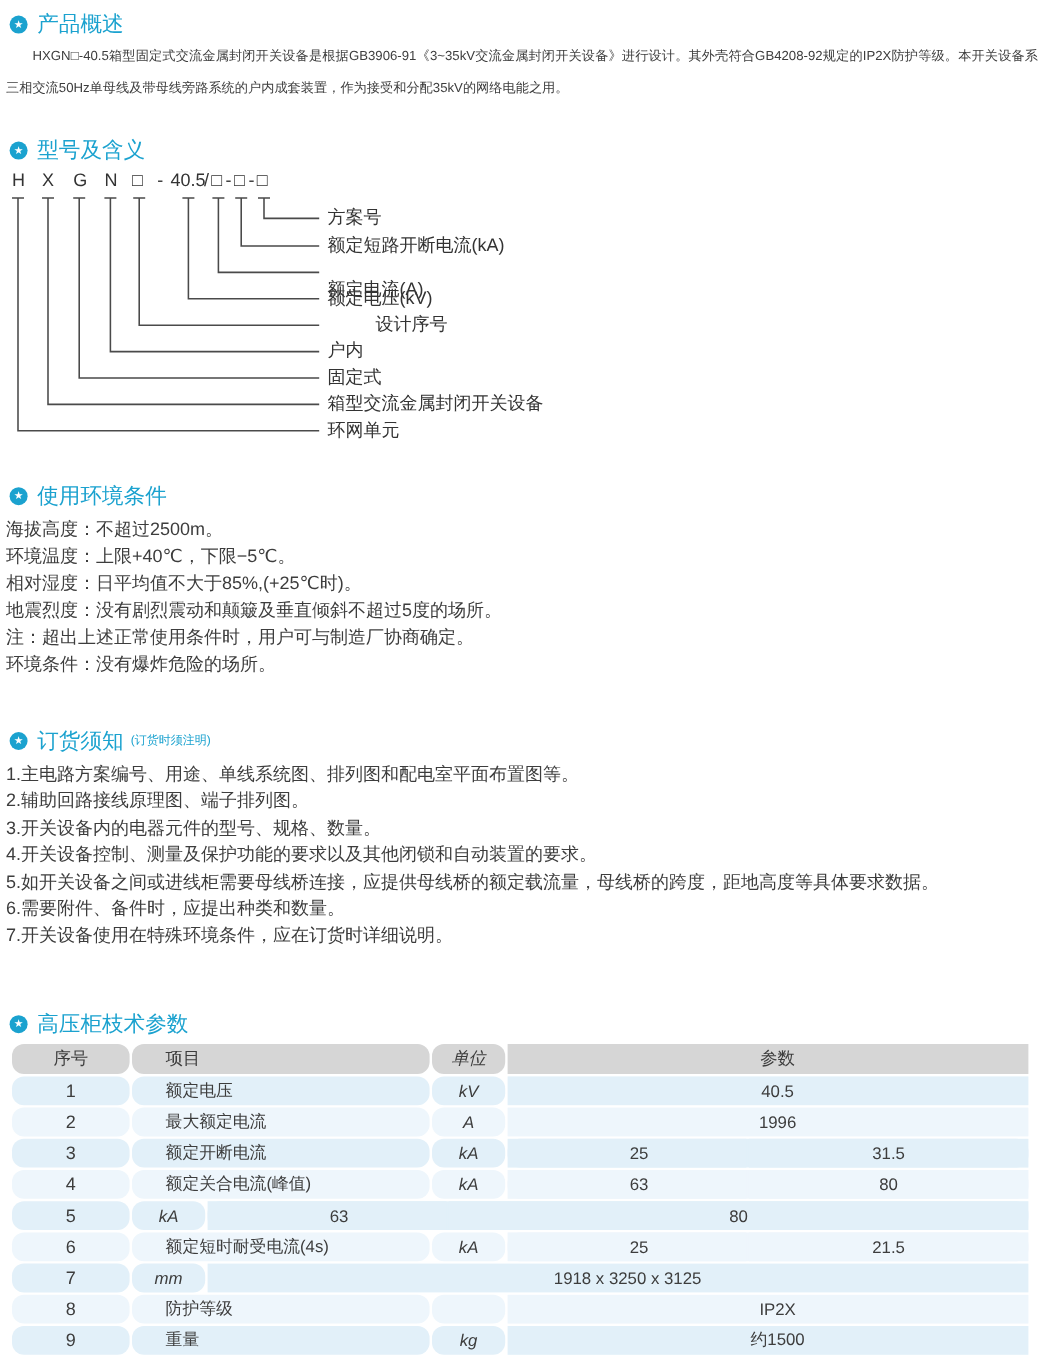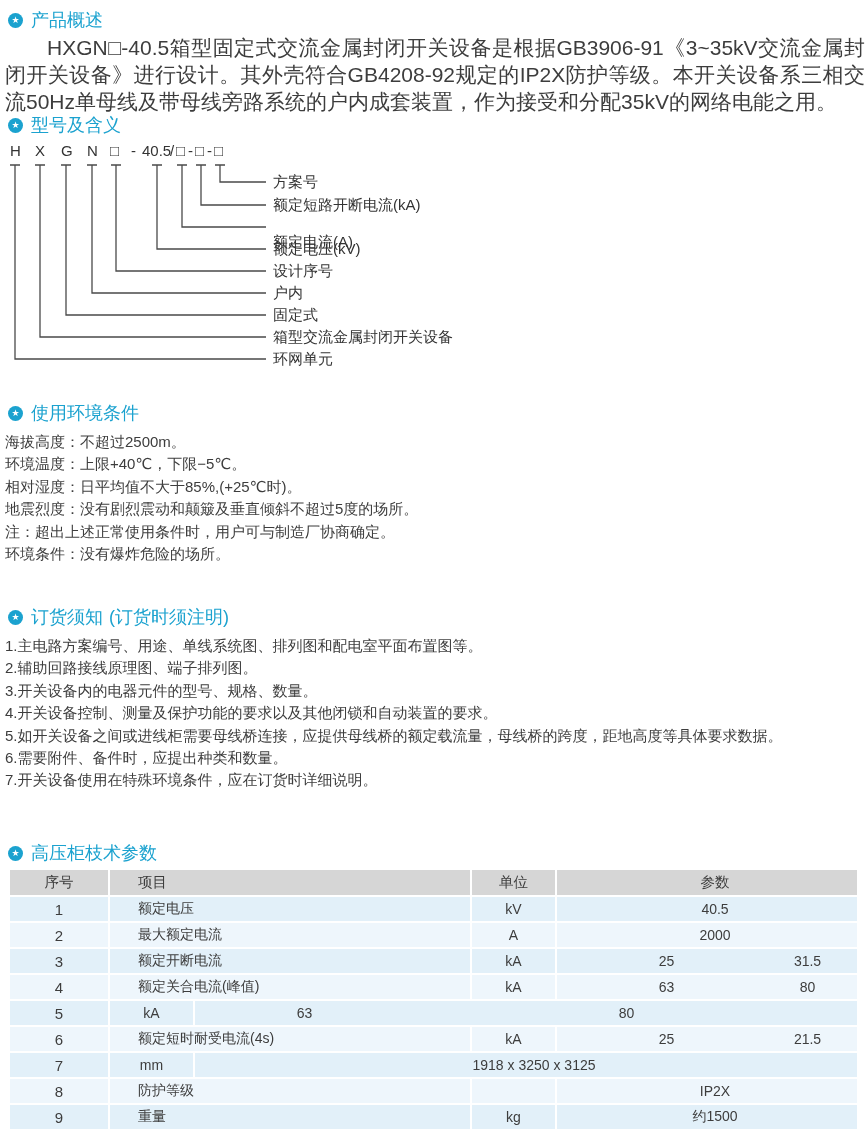--- a/index.html
+++ b/index.html
@@ -5,43 +5,43 @@
   html,body{margin:0;padding:0;background:#fff;}
   body{font-family:"Liberation Sans","DejaVu Sans",sans-serif;color:#3d3d3d;}
   .page{position:relative;width:867px;height:1130px;background:#fff;overflow:hidden;}
 
   
   .heading{position:absolute;left:8px;display:flex;align-items:center;gap:8px;
            color:#1ba2cf;font-size:18px;font-weight:500;white-space:nowrap;}
   .star-ico{width:15px;height:15px;border-radius:50%;background:#1ba2cf;color:#fff;
             display:inline-flex;align-items:center;justify-content:center;
             font-size:9px;line-height:1;flex:0 0 auto;}
-  .heading .sub{font-size:18px;font-weight:400;margin-left:-2px;}
-
-  
-  .para{position:absolute;left:5px;right:2px;font-size:21px;line-height:27px;
+  .heading .sub{font-size:10px;font-weight:400;margin-left:-2px;}
+
+  
+  .para{position:absolute;left:5px;right:2px;font-size:11px;line-height:27px;
         text-indent:2em;text-align:justify;}
 
   
   .diagram{position:absolute;left:10px;top:142px;width:600px;height:240px;}
   .diagram svg{position:absolute;left:0;top:0;}
   .code-part{position:absolute;top:0;font-size:15px;color:#333;white-space:nowrap;}
   .dlabel{position:absolute;left:263px;font-size:15px;color:#333;line-height:20px;white-space:nowrap;}
 
   
   .tlist{position:absolute;left:5px;right:2px;font-size:15px;}
   .tlist div{line-height:22.4px;white-space:nowrap;}
 
   
   .tbl{position:absolute;left:10px;top:870px;width:847px;font-size:14px;}
   .tr{display:flex;gap:2px;margin-bottom:2px;}
-  .tr>div{display:flex;align-items:center;justify-content:center;}
+  .tr>div{display:flex;align-items:center;justify-content:center;border-radius:10px;}
   .c1{width:98px;flex:0 0 auto;}
-  .c2{width:360px;flex:0 0 auto;justify-content:flex-start!important;padding-left:28px;box-sizing:border-box;}
-  .c3{width:83px;flex:0 0 auto;}
+  .c2{width:248px;flex:0 0 auto;justify-content:flex-start!important;padding-left:28px;box-sizing:border-box;}
+  .c3{width:61px;flex:0 0 auto;font-style:italic;}
   .c4{flex:1;display:flex;gap:2px;padding:0;}
   .c4>div{display:flex;align-items:center;justify-content:center;}
   .h1{width:179px;flex:0 0 auto;padding-left:20px;}
   .h2{flex:1;}
   .full{flex:1;padding-left:16px;}
   .hdr>div,.hdr .c4>div{background:#d6d6d6;height:25px;}
   .hdr{font-size:14.5px;}
   .row{height:24px;}
   .row>div,.row .c4>div{height:24px;}
   .row.odd>div,.row.odd .c4>div{background:#e2f0f9;}
@@ -90,21 +90,21 @@
         <path d="M167,23 H177 M172,23 V85 H256"></path>
         <path d="M186,23 H196 M191,23 V63 H256"></path>
         <path d="M205,23 H215 M210,23 V40 H256"></path>
       </g>
     </svg>
 
     <div class="dlabel" style="top:30px;">方案号</div>
     <div class="dlabel" style="top:53px;">额定短路开断电流(kA)</div>
     <div class="dlabel" style="top:90px;text-align:right;">额定电流(A)</div>
     <div class="dlabel" style="top:97px;">额定电压(kV)</div>
-    <div class="dlabel" style="top:119px;">设计序号</div>
+    <div class="dlabel" style="top:119px;margin-left:40px;">设计序号</div>
     <div class="dlabel" style="top:141px;">户内</div>
     <div class="dlabel" style="top:163px;">固定式</div>
     <div class="dlabel" style="top:185px;">箱型交流金属封闭开关设备</div>
     <div class="dlabel" style="top:207px;">环网单元</div>
   </div>
 
   <div class="heading" style="top:401px;">
     <span class="star-ico">★</span>
     <span>使用环境条件</span>
   </div>
@@ -154,21 +154,21 @@
       <div class="c4">
           <div class="full">40.5</div>
         </div>
     </div>
 
     <div class="tr row even">
       <div class="c1">2</div>
       <div class="c2">最大额定电流</div>
       <div class="c3">A</div>
       <div class="c4">
-          <div class="full">2000</div>
+          <div class="full">1996</div>
         </div>
     </div>
 
     <div class="tr row odd">
       <div class="c1">3</div>
       <div class="c2">额定开断电流</div>
       <div class="c3">kA</div>
       <div class="c4">
         <div class="h1">25</div>
         <div class="h2">31.5</div>

